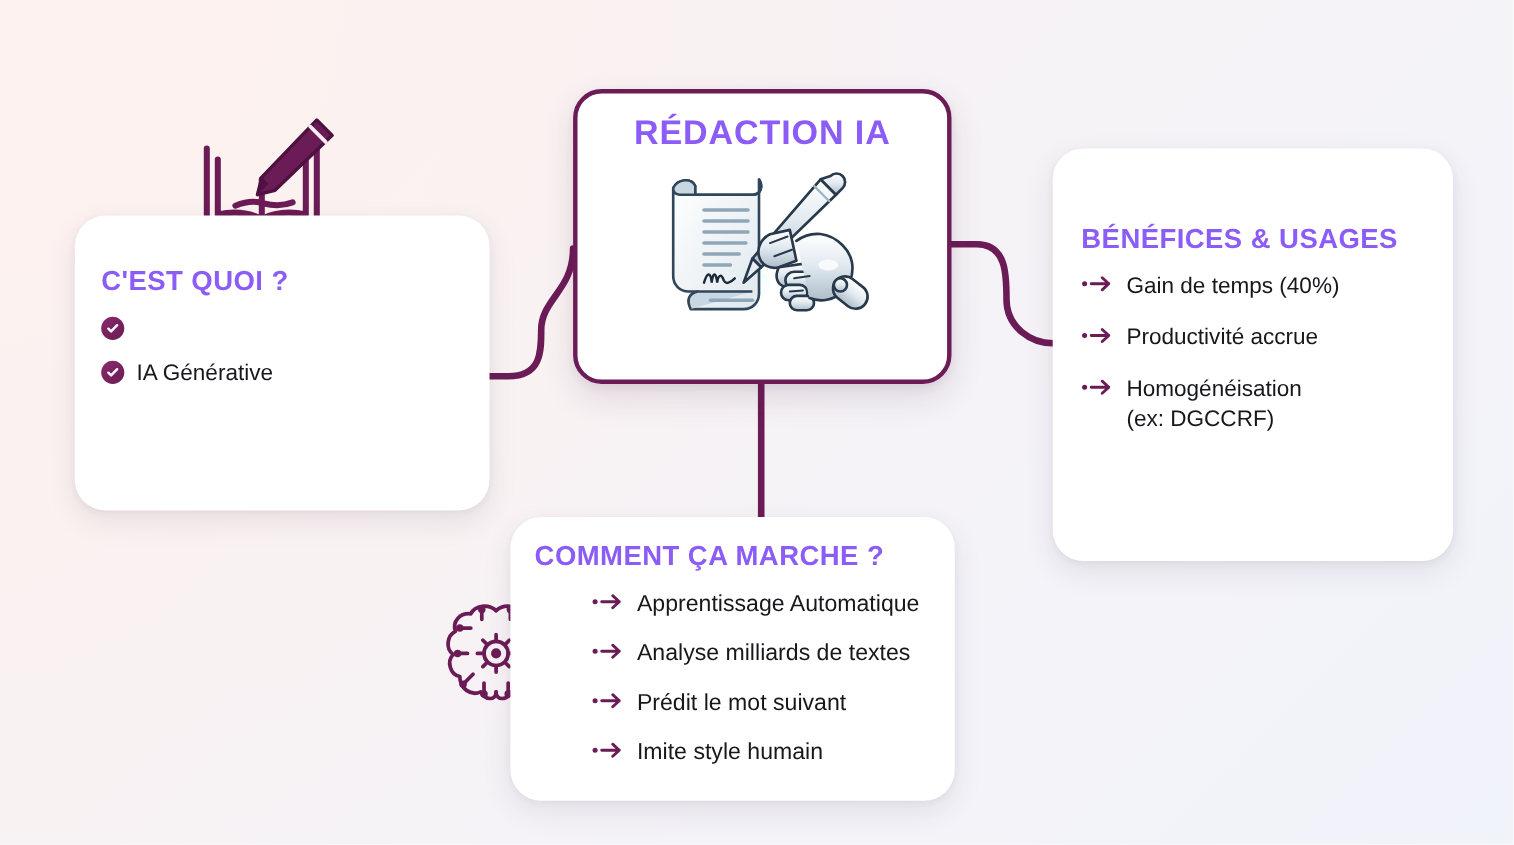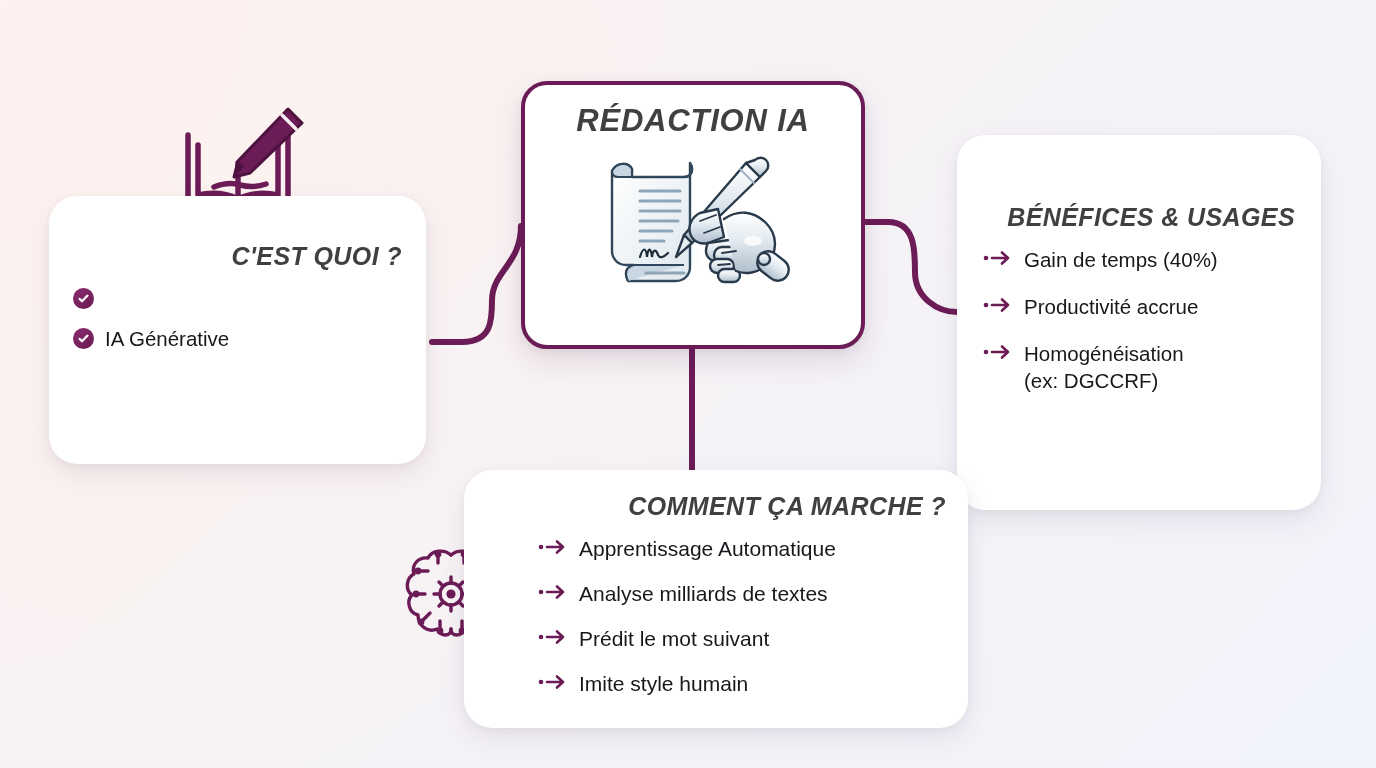--- a/index.html
+++ b/index.html
@@ -33,21 +33,21 @@
     position: absolute;
     background: #ffffff;
     border-radius: 28px;
     box-shadow: 0 10px 26px rgba(80,60,90,0.10),
                 0 2px 6px rgba(80,60,90,0.06);
     box-sizing: border-box;
   }
 
   
   #card-what {
-    left: 49px; top: 196px;
+    left: 68px; top: 196px;
     width: 377px; height: 268px;
     padding: 46px 24px 20px 24px;
   }
   
   #card-center {
     left: 521px; top: 81px;
     width: 344px; height: 268px;
     border: 4px solid #6b1b55;
     border-radius: 26px;
     padding: 14px 10px 10px 10px;
@@ -59,33 +59,32 @@
   }
   
   #card-benefits {
     left: 957px; top: 135px;
     width: 364px; height: 375px;
     padding: 68px 26px 20px 26px;
   }
   
   #card-how {
     left: 464px; top: 470px;
-    width: 504px; height: 258px;
+    width: 404px; height: 258px;
     padding: 22px 22px 16px 22px;
   }
 
   .card-title {
-    color: #404040;
+    color: #8b5cf6;
     font-weight: bold;
     font-size: 25px;
     letter-spacing: 0.4px;
-    text-align: right;
+    text-align: left;
     margin: 0 0 14px 0;
     white-space: nowrap;
-    font-style: italic;
   }
   #card-center .card-title {
     font-size: 31px;
     letter-spacing: 0.8px;
     margin: 4px 0 6px 0;
   }
 
   ul.bullets {
     list-style: none;
     margin: 0;

